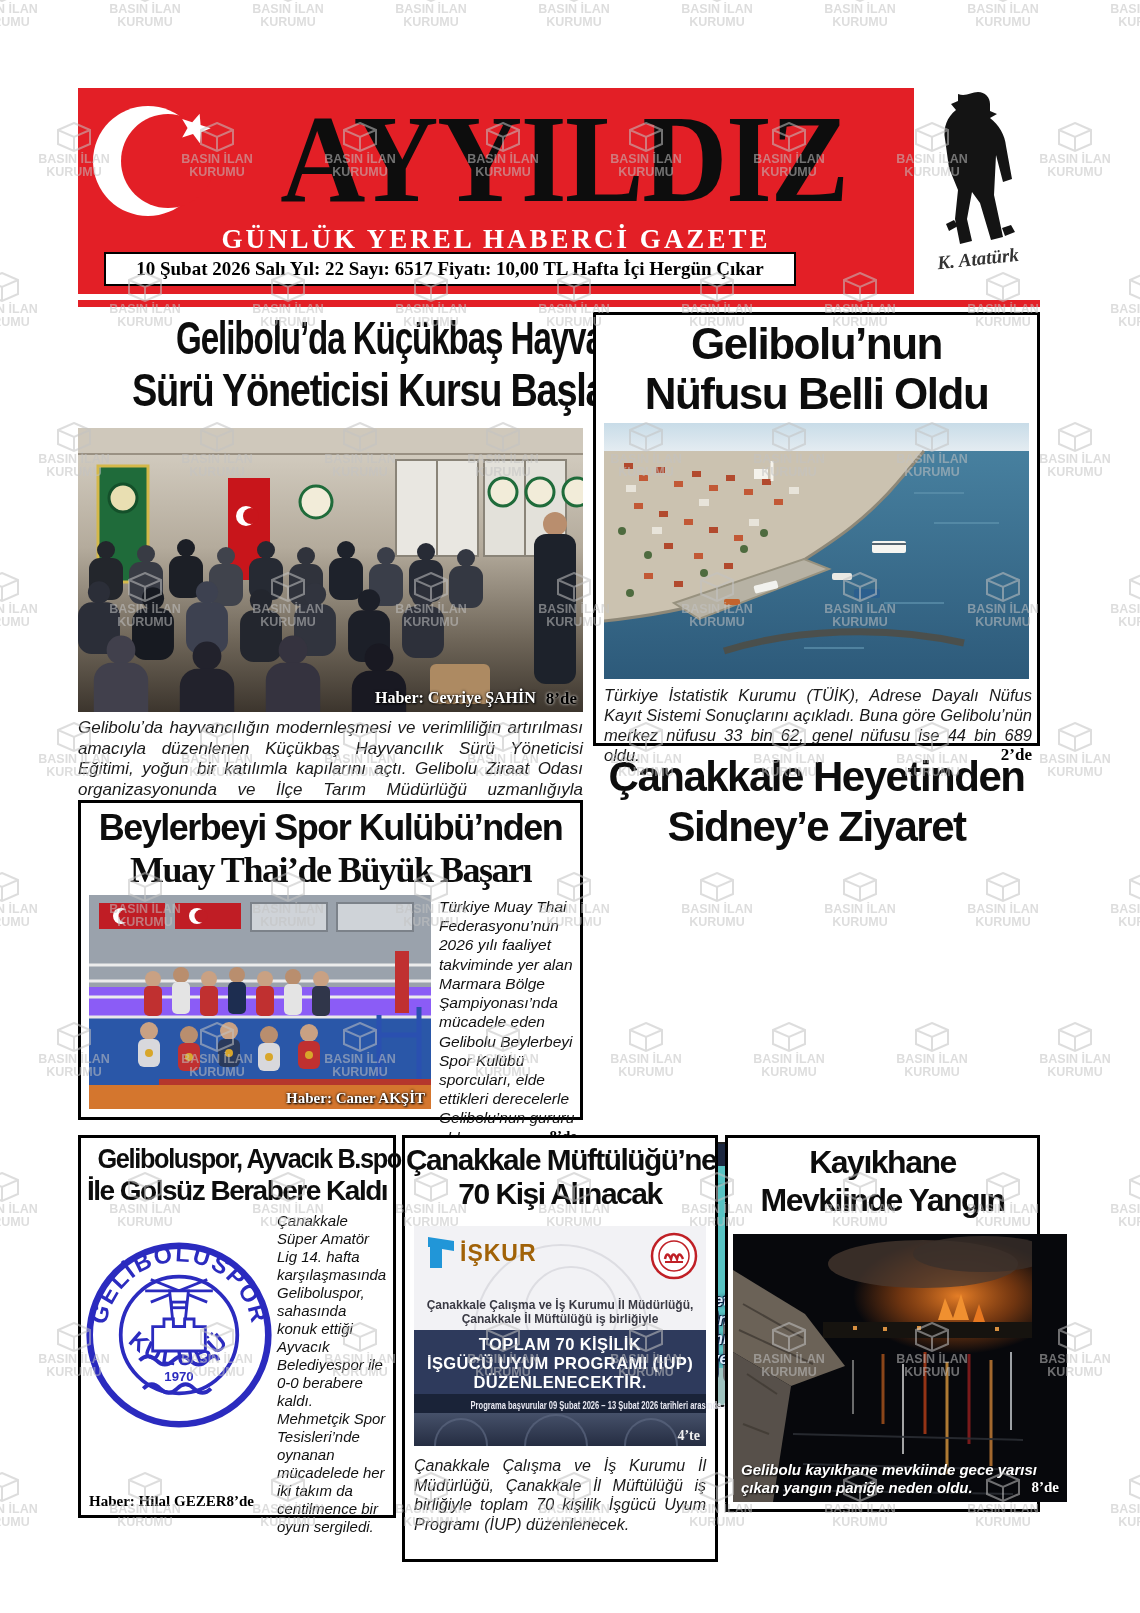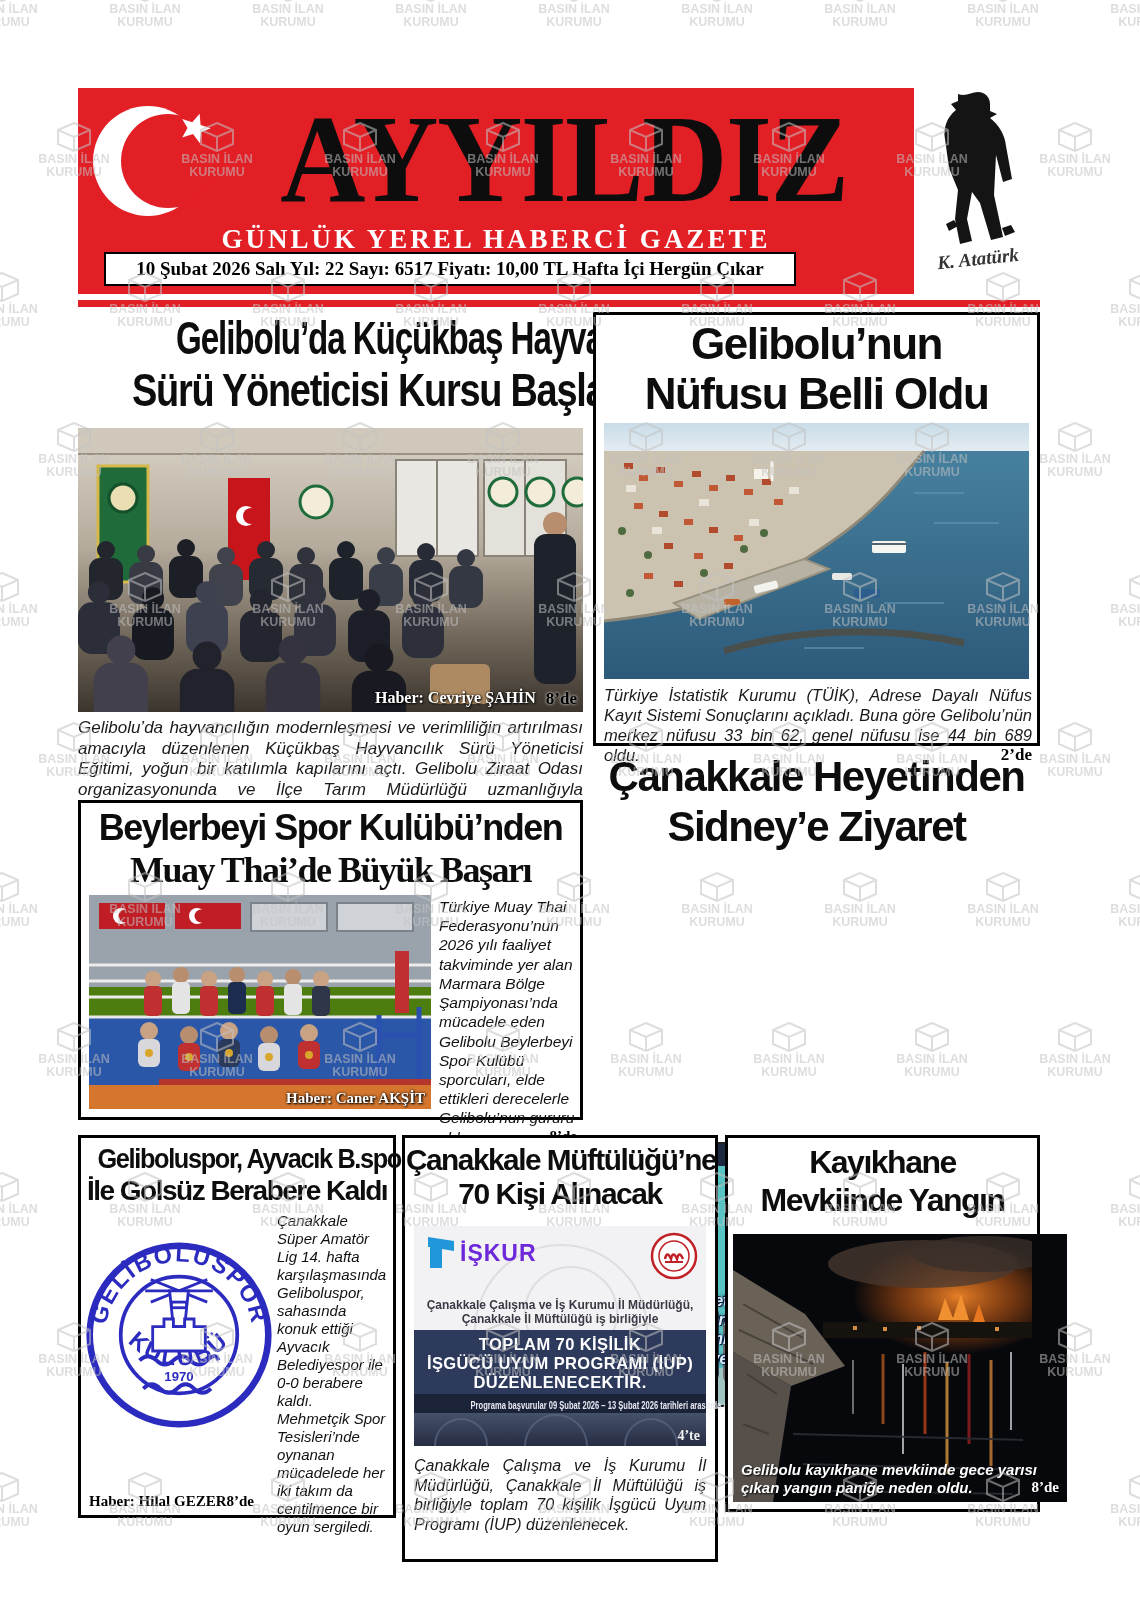--- a/index.html
+++ b/index.html
@@ -29,21 +29,21 @@
   
   .hl{text-align:center;overflow:visible;}
   .hl .fit{font-weight:bold;letter-spacing:-1.5px;color:#0d0d0d;}
   .fit{display:inline-block;white-space:nowrap;transform-origin:center bottom;}
   
   .box{border:3px solid #000;background:#fff;box-sizing:border-box;}
   .sum{font:italic 17px/1.22 "Liberation Sans",sans-serif;color:#1a1a1a;text-align:justify;}
   .pref{float:right;font:bold 17px "Liberation Serif",serif;color:#000;font-style:normal;}
   .credit{font:bold 16px "Liberation Serif",serif;color:#fff;
           text-shadow:1px 1px 2px #000,0 0 3px #000;}
-  .photo{position:relative;overflow:hidden;background:#4d7c0f;}
+  .photo{position:relative;overflow:hidden;background:#8b5cf6;}
   .photo svg{display:block;}
   
   #a1h{left:78px;top:312px;width:505px;}
   #a1h .fit{font-size:46px;line-height:52px;}
   #a1photo{left:78px;top:428px;width:505px;height:284px;}
   #a1credit{position:absolute;right:6px;bottom:3px;}
   #a1credit .pref{margin-left:10px;color:#000;text-shadow:0 0 3px #fff;}
   #a1sum{left:78px;top:718px;width:505px;}
   
   #a2{left:593px;top:312px;width:447px;height:434px;}
@@ -77,21 +77,21 @@
   #a5foot{position:absolute;left:8px;bottom:5px;width:244px;display:flex;
           justify-content:flex-start;font:bold 15px "Liberation Serif",serif;color:#000;}
   
   #a6{left:402px;top:1135px;width:316px;height:427px;}
   #a6 .hl .fit{font-size:30px;line-height:34px;}
   #a6h{margin-top:5px;}
   #a6graphic{position:absolute;left:9px;top:88px;width:292px;height:220px;}
   .g-top{position:relative;height:104px;background:#f2f2f5;overflow:hidden;}
   .g-dome{position:absolute;border:2px solid #dddde2;border-radius:50%;}
   .iskur-word{position:absolute;left:46px;top:14px;font:bold 23px "Liberation Sans",sans-serif;
-              color:#6d28d9;letter-spacing:1px;text-align:right;}
+              color:#a16207;letter-spacing:1px;text-align:right;}
   .g-coop{position:absolute;left:4px;right:4px;bottom:3px;text-align:center;
           font:bold 12px/1.15 "Liberation Sans",sans-serif;color:#3a3a44;}
   .g-banner{height:64px;background:#2e3a5c;color:#fff;text-align:center;padding-top:5px;box-sizing:border-box;}
   .g-banner div{font:bold 16.5px/19px "Liberation Sans",sans-serif;letter-spacing:.4px;}
   .g-strip{height:19px;background:#1a2338;color:#e9e9f2;text-align:center;line-height:19px;}
   .g-strip .fit{font-size:10.5px;font-weight:bold;}
   .g-img{position:relative;height:33px;background:linear-gradient(#46516a,#252d42);}
   .g-arch{position:absolute;border:2px solid #5c6780;border-bottom:none;
           border-radius:60px 60px 0 0;opacity:.7;}
   #a6ref{position:absolute;right:6px;bottom:2px;font:bold 14px "Liberation Serif",serif;color:#f0f0f0;}

